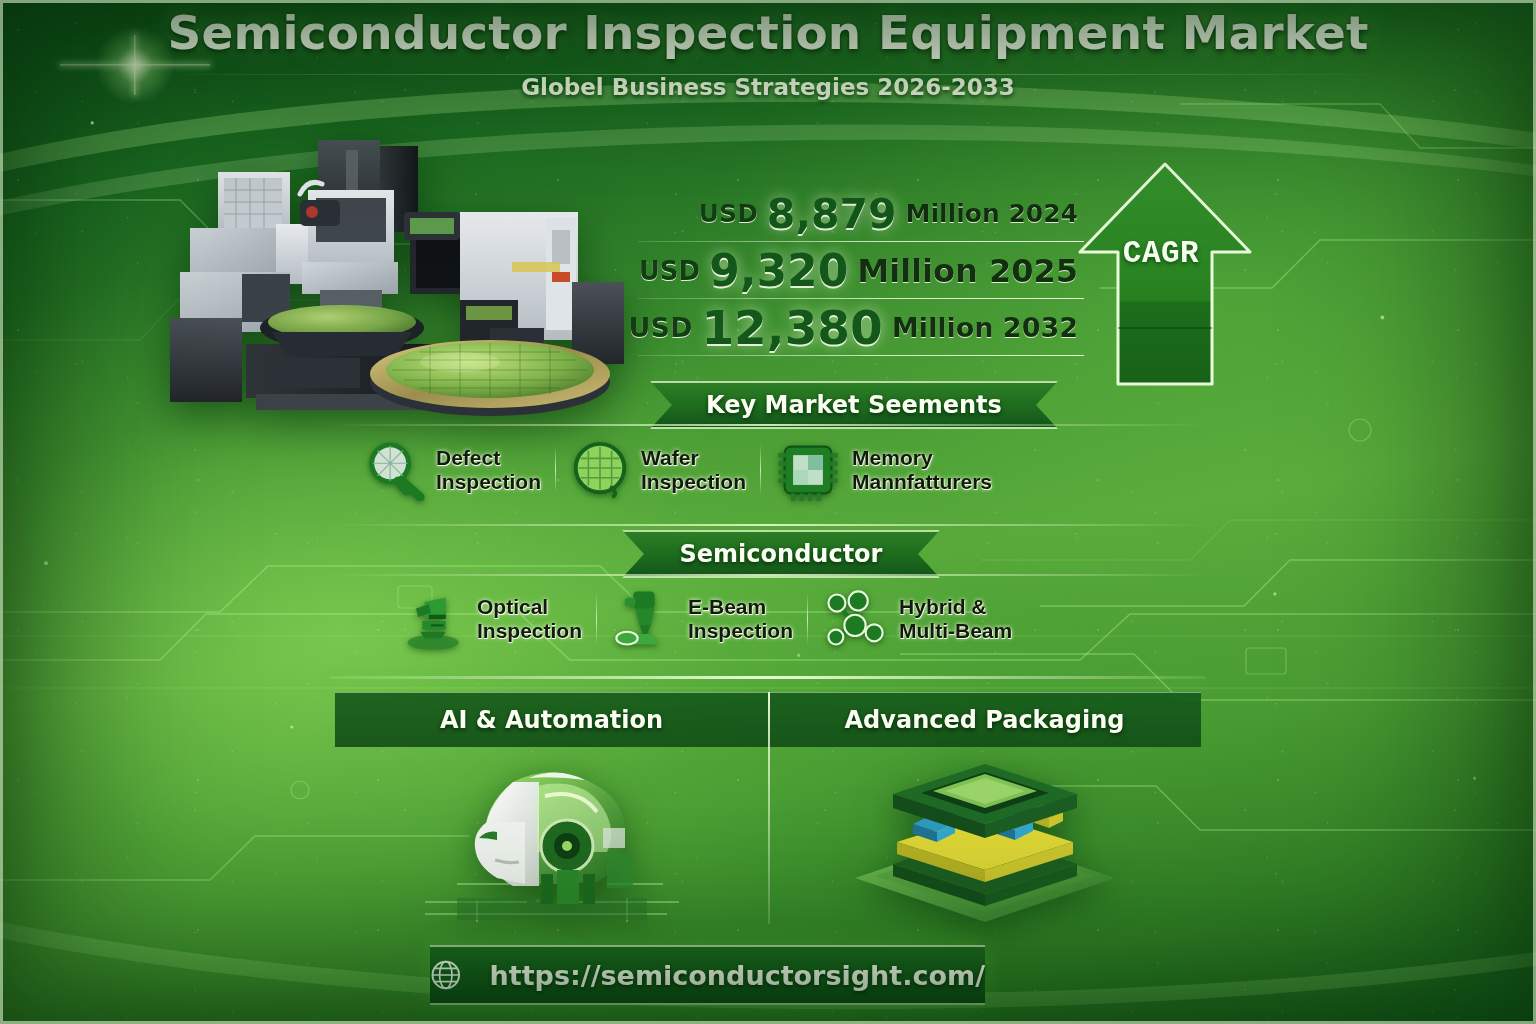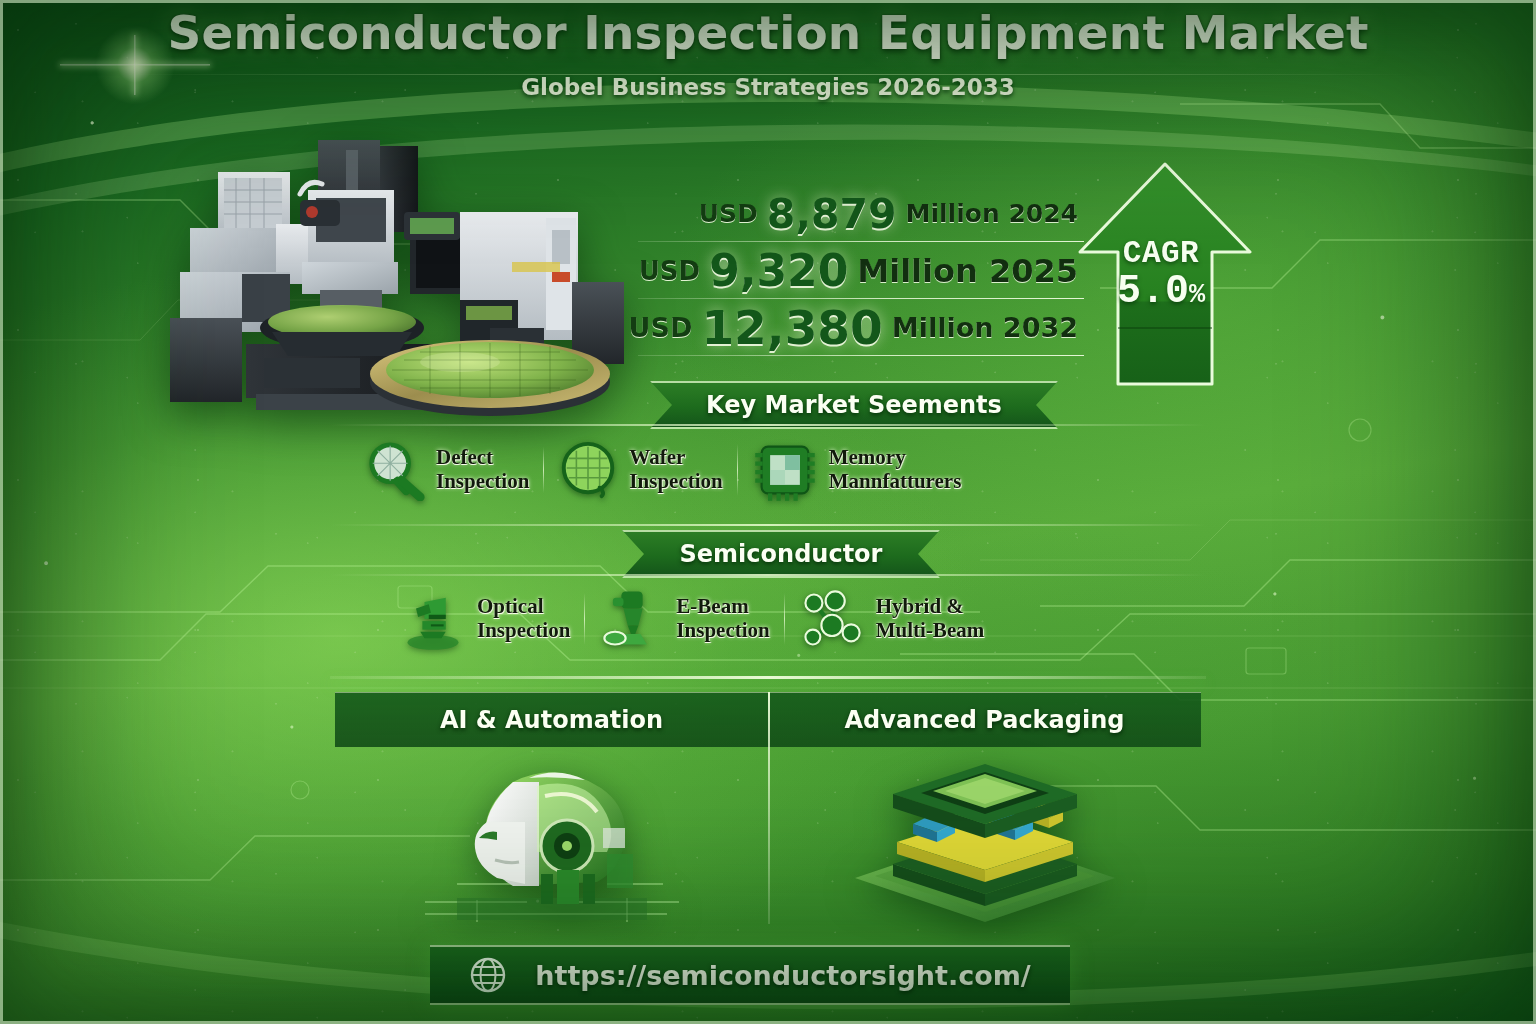--- a/index.html
+++ b/index.html
@@ -154,21 +154,21 @@
   .icon-row{position:absolute;display:flex;align-items:center;}
   .icon-item{display:flex;align-items:center;position:relative;padding:0 14px;}
   .icon-item + .icon-item:before{
     content:"";position:absolute;left:0;top:8px;bottom:8px;width:1px;
     background:linear-gradient(180deg,transparent,rgba(240,255,220,.75),transparent);
   }
   .ico{flex:0 0 auto;width:62px;height:62px;display:block;
        filter:drop-shadow(0 2px 3px rgba(0,40,5,.5));}
   .ico-lg{width:68px;height:68px;}
   .lbl{
-    margin-left:10px;font-family:Liberation Serif, serif;font-weight:bold;
+    margin-left:10px;font-family:Liberation Sans, sans-serif;font-weight:bold;
     font-size:21px;line-height:1.12;color:#111a0c;
     text-shadow:0 0 4px rgba(250,255,235,.95),0 1px 0 rgba(250,255,235,.95),1px 1px 0 rgba(250,255,235,.7);
     white-space:pre-line;
   }
   #segments-row{left:350px;top:436px;}
   #tech-row{left:385px;top:585px;}
 
   
   .bottom-rule{position:absolute;left:330px;right:330px;top:676px;height:3px;
     background:linear-gradient(90deg,rgba(225,255,195,.1),rgba(240,255,220,.95),rgba(225,255,195,.1));
@@ -184,21 +184,21 @@
     background:linear-gradient(180deg,rgba(22,92,27,.92),rgba(16,74,22,.88));
     border-top:1px solid rgba(235,255,210,.5);
     color:#fbfff2;font-family:"DejaVu Sans",sans-serif;font-weight:bold;font-size:24px;
     text-shadow:0 2px 4px rgba(0,35,5,.85);
   }
   .panel-art{height:186px;display:flex;align-items:center;justify-content:center;}
   .panel-art svg{filter:drop-shadow(0 10px 18px rgba(0,40,5,.5));}
 
   
   .footer{
-    position:absolute;left:430px;top:945px;width:640px;height:56px;
+    position:absolute;left:430px;top:945px;width:555px;height:56px;
     display:flex;align-items:center;justify-content:center;gap:28px;
     background:linear-gradient(180deg,#1d6a1f 0%,#155a1b 50%,#0e4715 100%);
     border-top:2px solid rgba(220,255,195,.75);
     border-bottom:2px solid rgba(220,255,195,.75);
     box-shadow:0 0 22px rgba(90,200,70,.35);
   }
   .footer-url{
     font-family:"DejaVu Sans",sans-serif;font-weight:bold;font-size:27px;color:#fbfff2;
     text-shadow:0 2px 4px rgba(0,30,5,.9);
   }
@@ -374,21 +374,20 @@
             <stop offset="0.62" stop-color="#26801f"></stop>
           <stop offset="0.63" stop-color="#1d6e1b"></stop>
             <stop offset="1" stop-color="#176118"></stop>
         </linearGradient>
       </defs>
       <polygon points="93,4 178,92 140,92 140,224 46,224 46,92 8,92" fill="url(#arrg)" stroke="#eafbdc" stroke-width="3" stroke-linejoin="round"></polygon>
       <path d="M46 168 H140" stroke="rgba(10,60,12,.45)" stroke-width="2"></path>
     </svg>
     <div class="cagr-text">
       <div class="cagr-label">CAGR</div>
-      <div class="cagr-value"><span>5.0</span><span class="pct">%</span></div>
     </div>
   </div>
 
   <div class="banner" id="banner-segments">
     <span>Key Market Seements</span>
   </div>
   <div class="divider-line" style="left:330px;right:330px;top:424px;"></div>
 
   <div class="icon-row" id="segments-row">
     <div class="icon-item">

